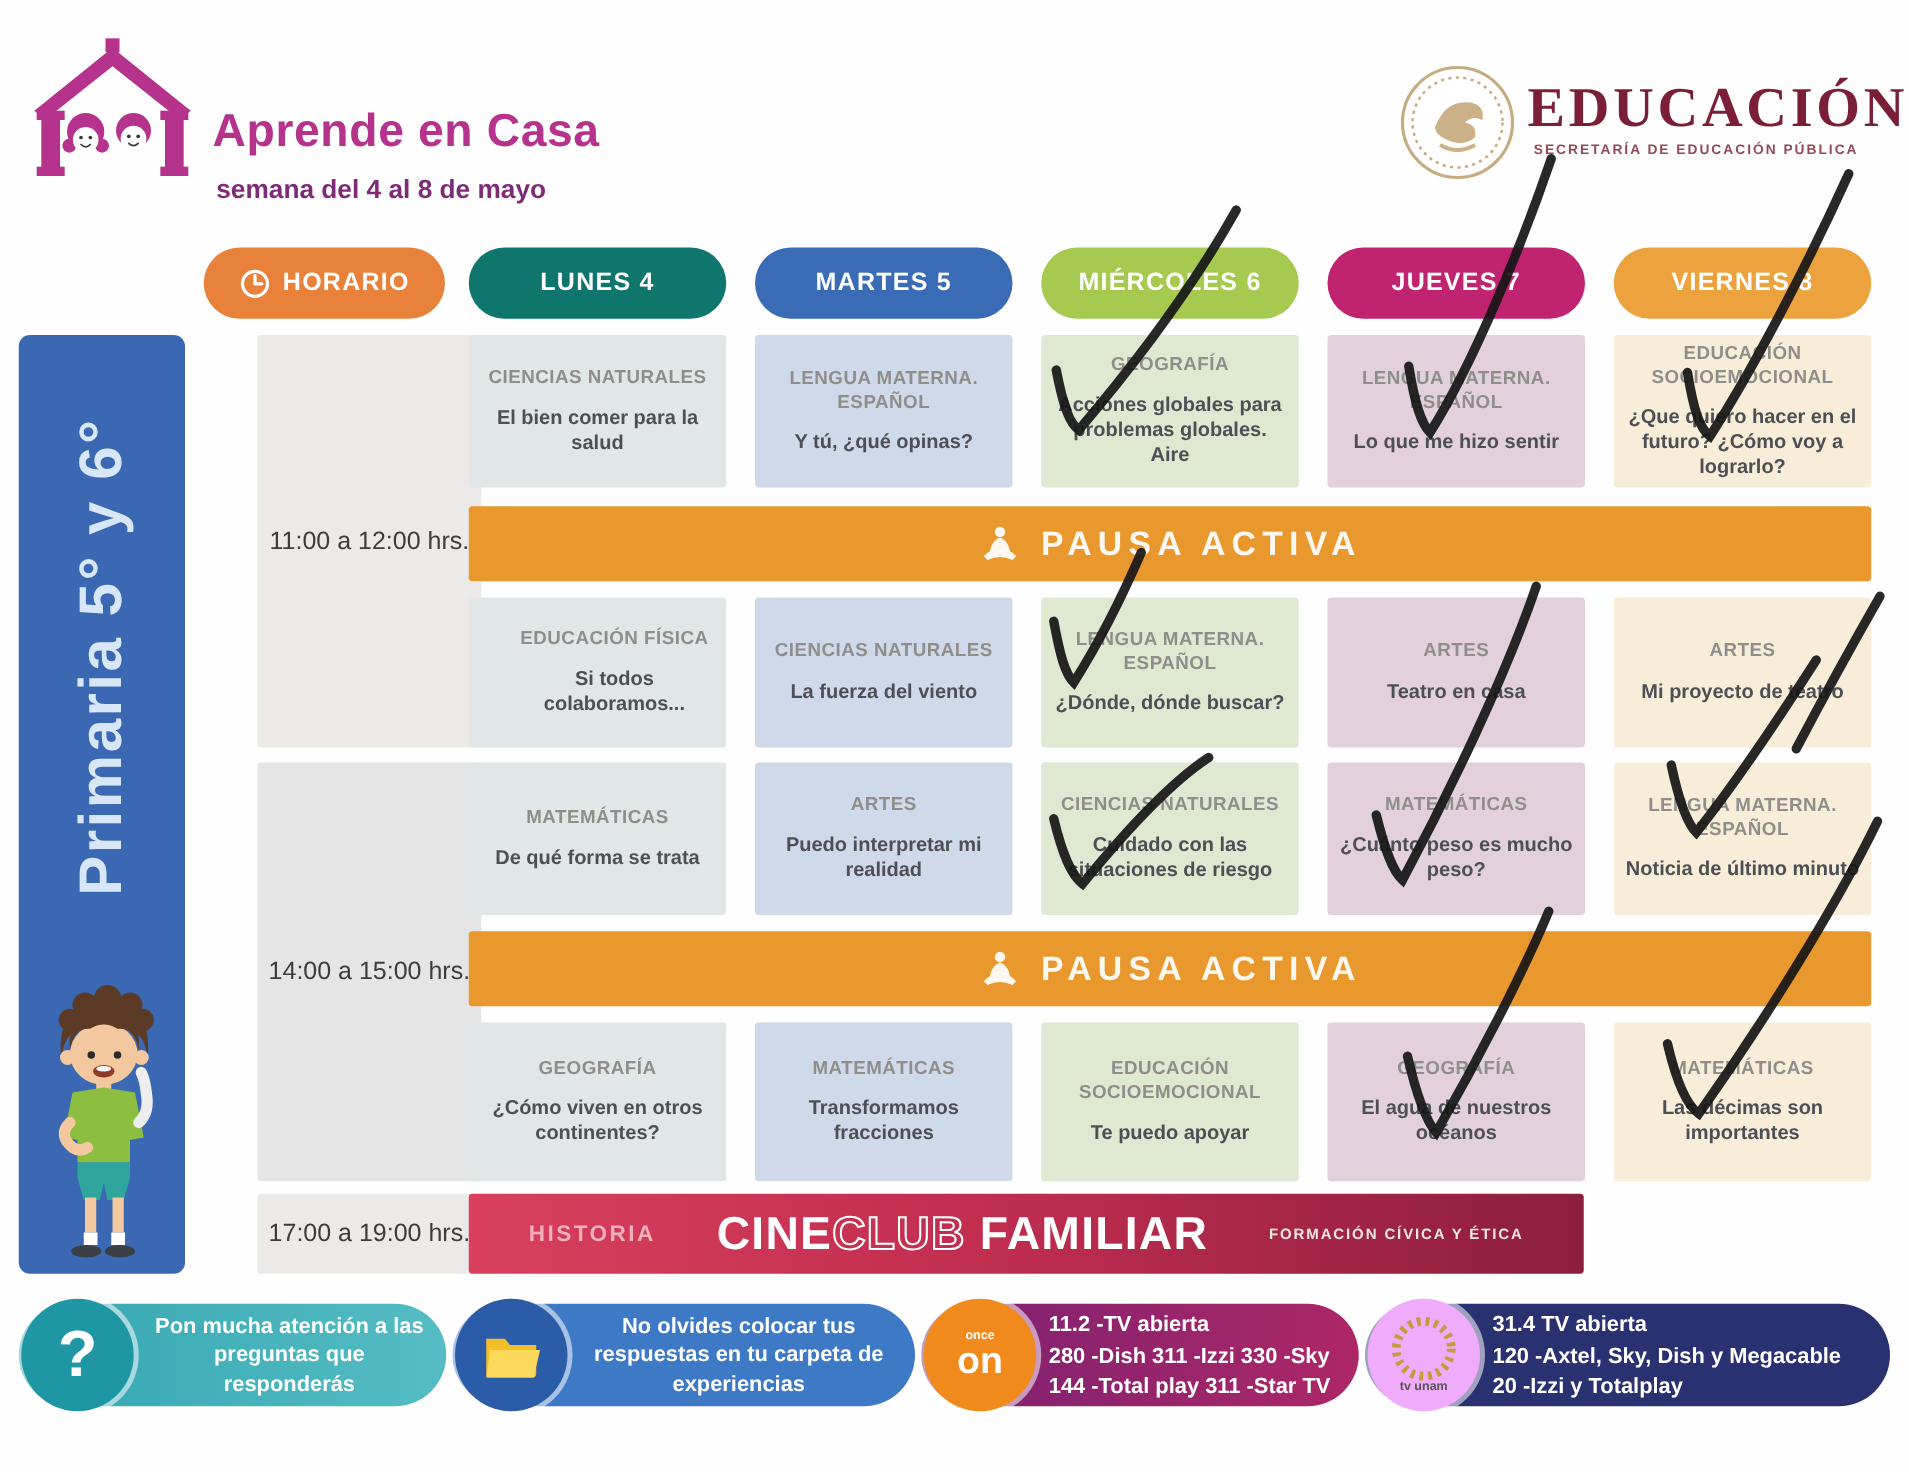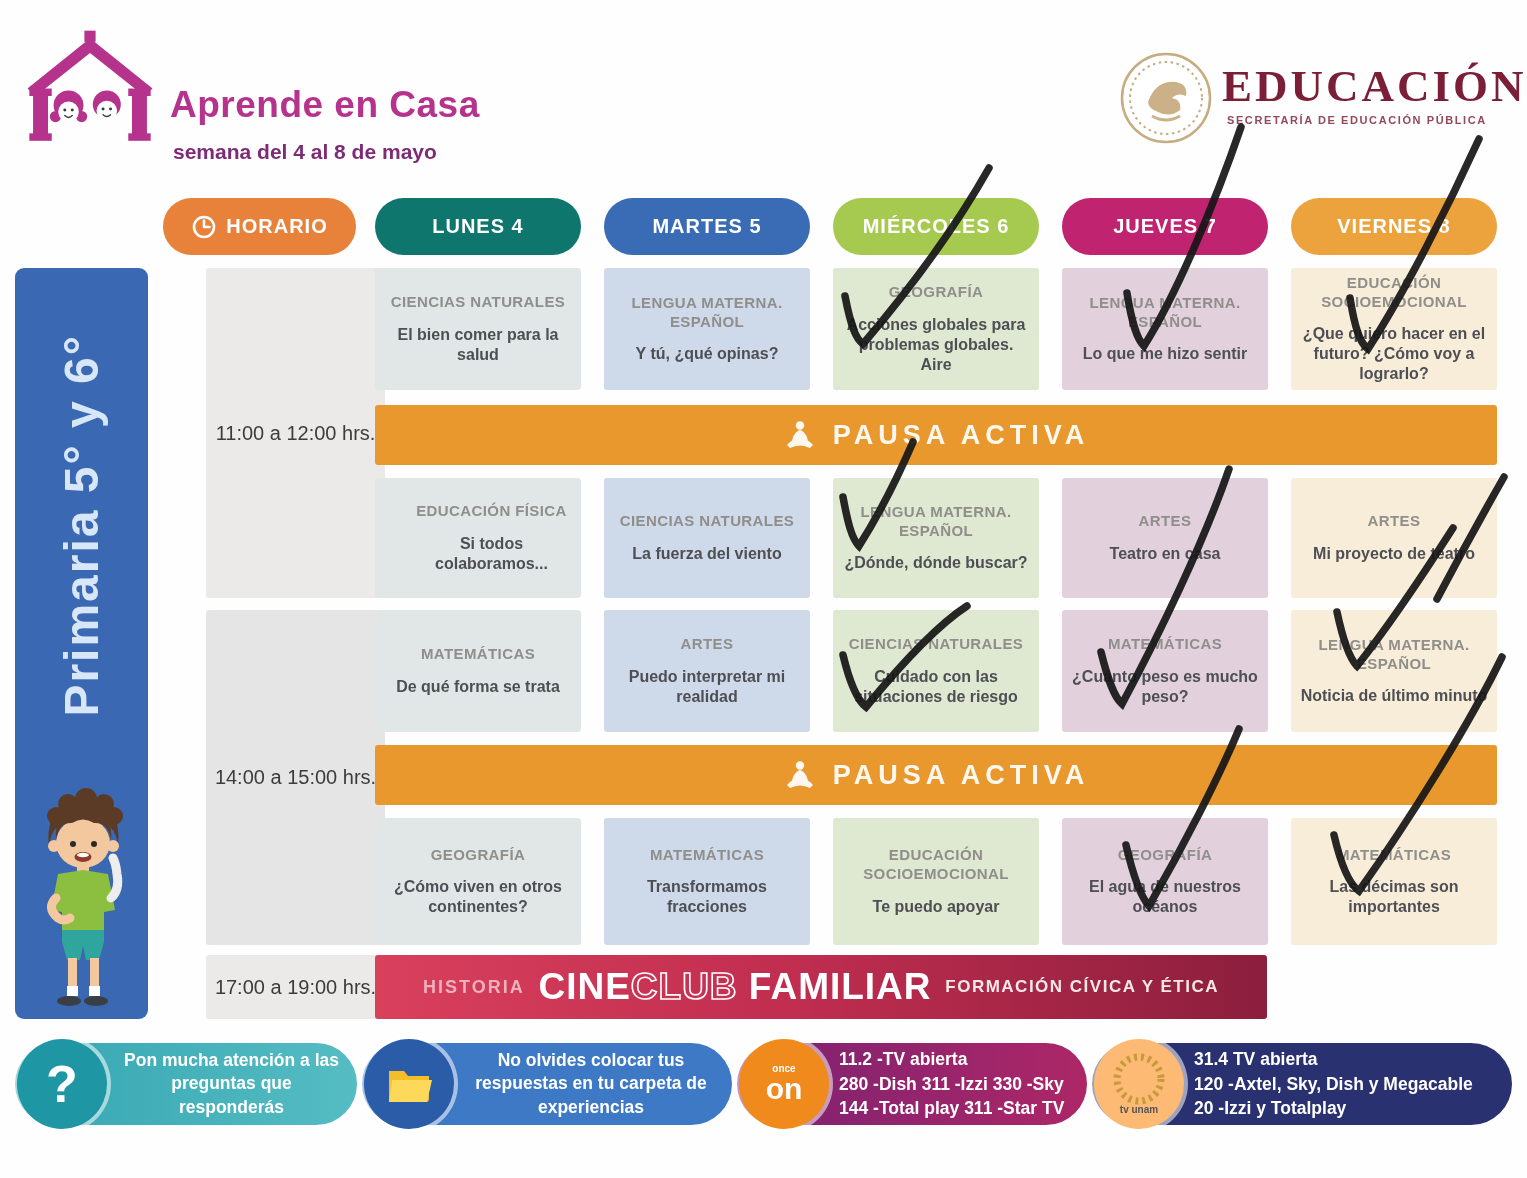--- a/index.html
+++ b/index.html
@@ -50,34 +50,34 @@
   .p1 { top:405px; } .p2 { top:745px; }
   .pausa .label { color:#FDF8EF; font-size:27px; font-weight:800; letter-spacing:5px; }
 
   
   .cineclub { position:absolute; left:375px; top:955px; width:892px; height:64px; border-radius:3px;
               background:linear-gradient(90deg,#D8405C 0%,#C22E50 45%,#8C1E3D 100%);
               display:flex; align-items:center; justify-content:space-between; padding:0 48px; }
   .cine-left { font-size:18px; font-weight:700; letter-spacing:2px; color:#EFB0BC; }
   .cine-center { font-size:37px; font-weight:800; color:#fff; letter-spacing:1px; white-space:nowrap; }
   .cine-center .outline { color:transparent; -webkit-text-stroke:1.6px #fff; }
-  .cine-right { font-size:17px; font-weight:700; letter-spacing:1.5px; color:#F7E8E6; }
+  .cine-right { font-size:12px; font-weight:700; letter-spacing:1.5px; color:#F7E8E6; }
 
   
   .fseg { position:absolute; top:1043px; height:82px; border-radius:41px; display:flex; align-items:center; color:#fff; }
   .fs1 { left:15px;  width:342px; background:linear-gradient(90deg,#35A6B1,#55BCC3); }
   .fs2 { left:362px; width:370px; background:#3E79C5; }
   .fs3 { left:737px; width:350px; background:linear-gradient(90deg,#7B2173,#AD2766); }
   .fs4 { left:1092px; width:420px; background:#2A3170; }
   .fcircle { position:absolute; left:2px; top:-4px; width:90px; height:90px; border-radius:50%;
              display:flex; align-items:center; justify-content:center; box-shadow:0 0 0 4px rgba(255,255,255,.55); }
   .fs1 .fcircle { background:#1F96A3; color:#fff; font-size:52px; font-weight:800; }
   .fs2 .fcircle { background:#2B5CA8; }
   .fs3 .fcircle { background:#F08A1D; flex-direction:column; gap:0; }
-  .fs4 .fcircle { background:#fdba74; }
+  .fs4 .fcircle { background:#f0abfc; }
   .fnote { margin-left:104px; font-size:17.5px; font-weight:600; line-height:1.35; text-align:center; width:225px; }
   .fchan { margin-left:102px; font-size:17.5px; font-weight:600; line-height:1.4; }
   .once-on { font-size:30px; font-weight:800; color:#fff; line-height:1; }
   .once-top { font-size:10px; font-weight:700; color:#fff; line-height:1; }
   .tvunam-label { position:absolute; bottom:14px; width:100%; text-align:center; font-size:10px; color:#555; font-weight:600; }
 
   
   .ink { position:absolute; left:0; top:0; pointer-events:none; z-index:50; }
 </style>
 </head>

